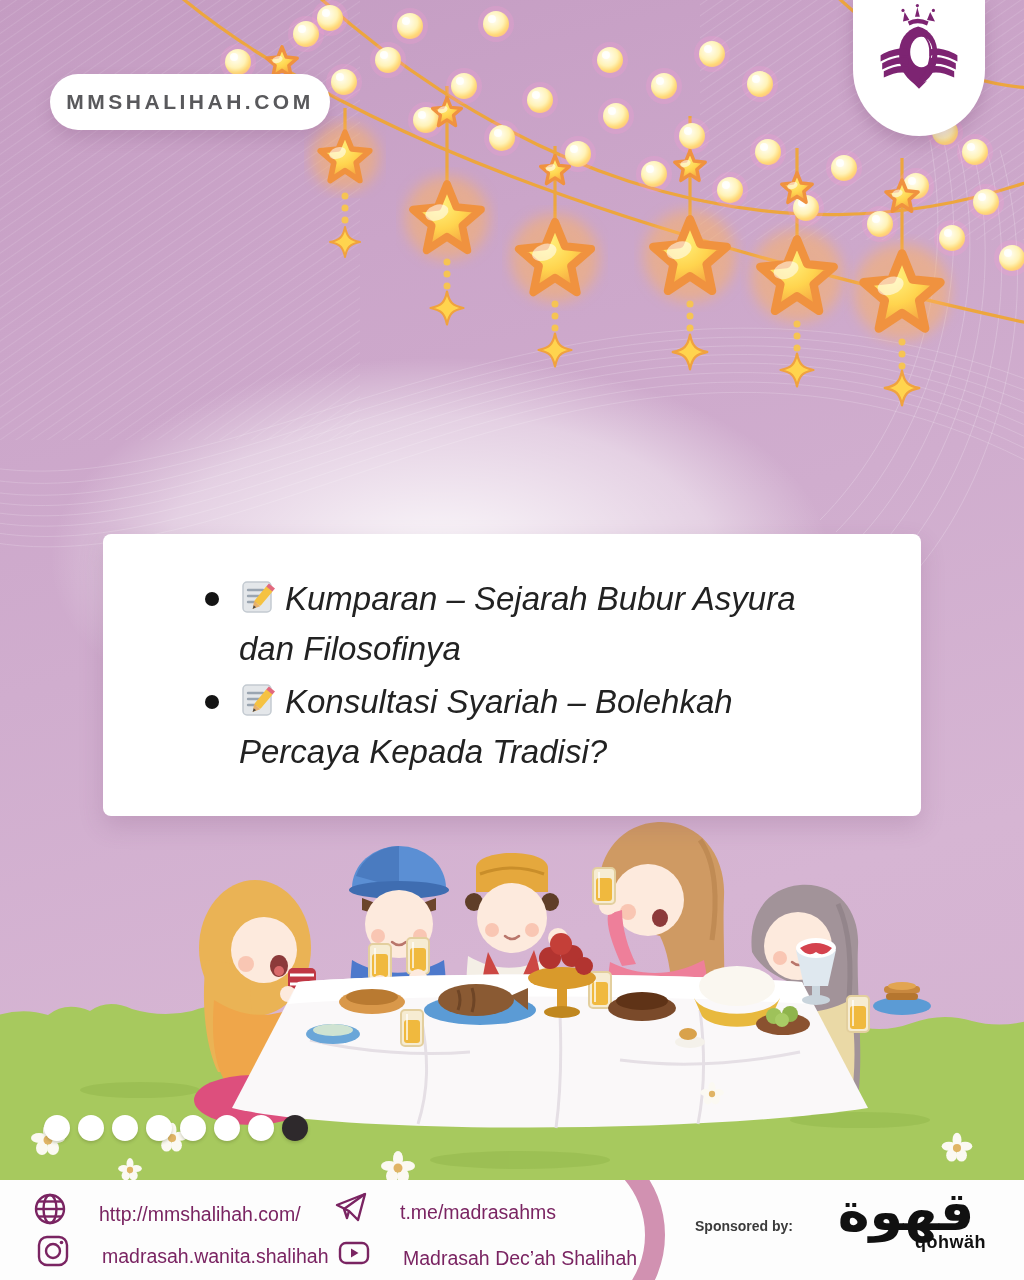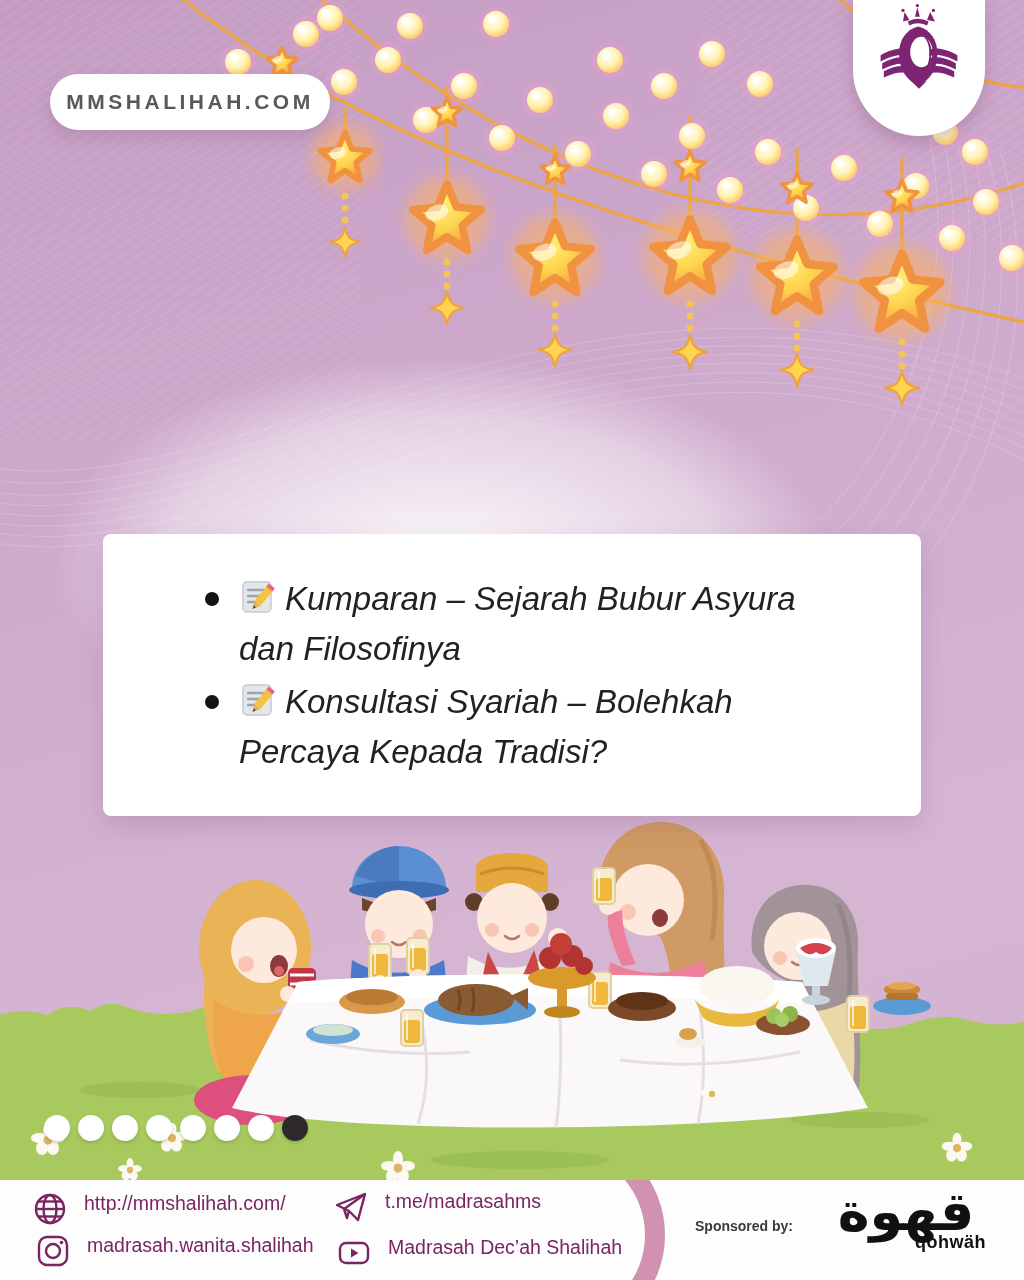--- a/index.html
+++ b/index.html
@@ -31,21 +31,21 @@
   .ref-item{display:flex;align-items:flex-start;margin:4px 0;}
   .bullet{width:14px;height:14px;border-radius:50%;background:#141414;margin:18px 20px 0 0;flex:0 0 auto;}
   .ref-text{width:585px;font-size:33px;font-style:italic;color:#222;line-height:1.5;}
   .memo{display:inline-block;width:36px;height:36px;vertical-align:-5px;margin-right:10px;}
   
   .dots{position:absolute;left:44px;top:1115px;display:flex;gap:8px;z-index:7;}
   .dot{width:26px;height:26px;border-radius:50%;background:#fff;box-shadow:0 2px 3px rgba(80,90,40,.25);}
   .dot.active{background:#2e292c;}
   
   .footer{position:absolute;left:0;top:1180px;width:1024px;height:100px;background:#fdfdfd;z-index:8;}
-  .f-link{position:absolute;display:flex;align-items:flex-start;gap:17px;color:#7a2462;}
+  .f-link{position:absolute;display:flex;align-items:flex-end;gap:32px;color:#7a2462;}
   .f-link .txt{font-size:19.5px;font-weight:500;white-space:nowrap;}
   .f-icon{width:34px;height:34px;flex:0 0 auto;}
   .sponsor-label{position:absolute;left:695px;top:1218px;font-size:14px;font-weight:700;color:#3b3b3b;z-index:9;}
   .sponsor{position:absolute;left:826px;top:1186px;width:160px;text-align:center;z-index:9;color:#111;}
   .sponsor .ar{font-size:54px;line-height:52px;font-weight:700;font-family:"DejaVu Sans",sans-serif;}
   .sponsor .la{font-size:18px;font-weight:700;text-align:right;margin-top:-6px;letter-spacing:.5px;}
   .arc{position:absolute;left:540px;top:1180px;width:140px;height:100px;overflow:hidden;z-index:8;pointer-events:none;}
 </style>
 </head>
 <body>

